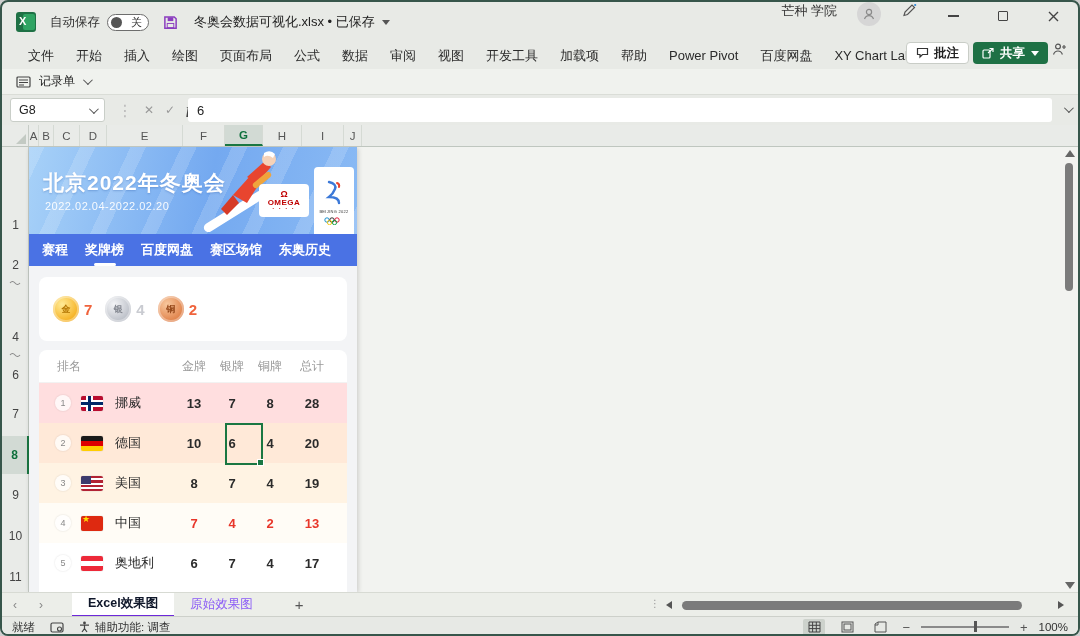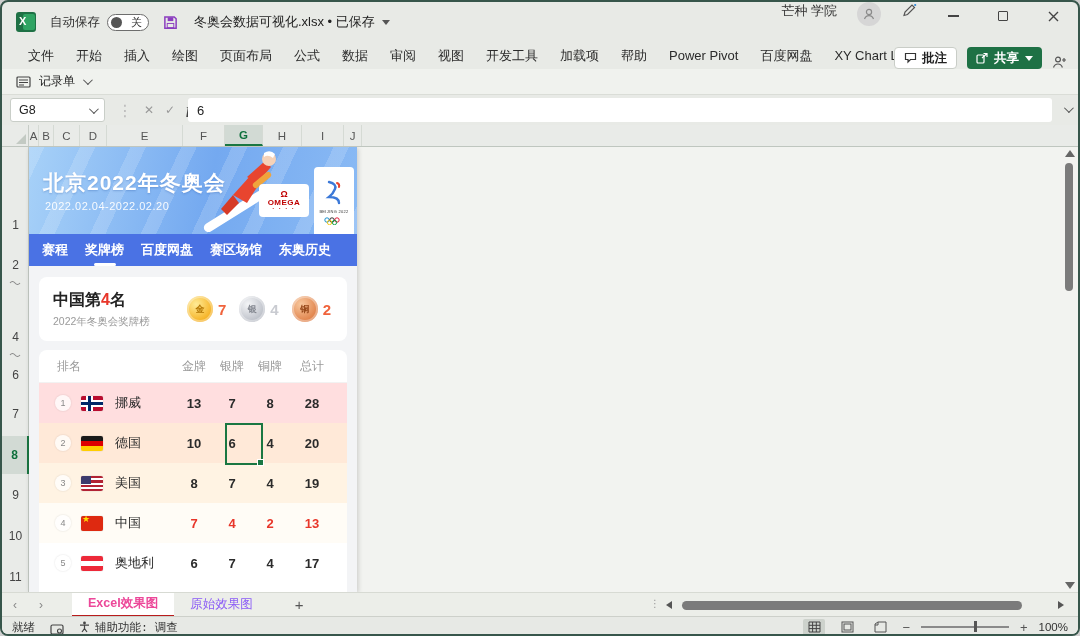--- a/index.html
+++ b/index.html
@@ -22,21 +22,21 @@
   .tb-right{ position:absolute; right:10px; top:0; height:40px; display:flex; gap:20px;}
   .user-name{ font-size:13px; color:#333;}
   .avatar{ width:24px; height:24px; border-radius:50%; background:#d6d6d6; display:flex; align-items:center; justify-content:center;}
   .winbtn{ width:30px; height:28px; display:flex; align-items:center; justify-content:center; color:#444;}
   .min-glyph{ width:11px; height:1.5px; background:#444;}
   .max-glyph{ width:10px; height:10px; border:1.5px solid #444; border-radius:1px;}
 
   
   .ribbon{ height:27px; display:flex; align-items:center; padding-left:15px; position:relative;}
   .rtab{ padding:0 11px; font-size:13px; color:#2b2b2b; line-height:27px; white-space:nowrap;}
-  .ribbon-right{ position:absolute; right:10px; top:0; height:27px; display:flex; align-items:flex-end; gap:10px;}
+  .ribbon-right{ position:absolute; right:10px; top:0; height:27px; display:flex; align-items:flex-start; gap:4px;}
   .comment-btn{ display:flex; align-items:center; gap:5px; background:#fff; border:1px solid #c9cdc7; border-radius:4px; height:22px; padding:0 9px; font-size:12.5px; font-weight:bold; color:#222;}
   .share-btn{ display:flex; align-items:center; gap:6px; background:#1E7145; color:#fff; border-radius:4px; height:22px; padding:0 9px; font-size:12.5px; font-weight:bold;}
   .share-btn .caret{ border-top-color:#fff;}
 
   
   .qat{ height:26px; background:#F0F2EE; border-bottom:1px solid #DADDD7; display:flex; align-items:center; padding-left:14px; gap:8px;}
   .qat-label{ font-size:12px; color:#222;}
   .chev{ width:7px; height:7px; border-right:1.5px solid #555; border-bottom:1.5px solid #555; transform:rotate(45deg) translateY(-2px);}
 
   
@@ -131,31 +131,31 @@
   .vscroll{ position:absolute; right:1px; top:0; bottom:0; width:15px;}
   .vthumb{ position:absolute; left:3px; top:16px; width:8px; height:128px; background:#7b7b7b; border-radius:5px;}
   .arr{ width:0; height:0; position:absolute;}
   .arr-up{ left:3px; top:3px; border-left:5px solid transparent; border-right:5px solid transparent; border-bottom:7px solid #666;}
   .arr-down{ left:3px; bottom:3px; border-left:5px solid transparent; border-right:5px solid transparent; border-top:7px solid #666;}
 
   
   .tabsrow{ height:24px; background:#ECEEE9; border-top:1px solid #D7DAD3; display:flex; align-items:center; position:relative;}
   .navarr{ width:26px; text-align:center; color:#888; font-size:12px;}
   .stab{ height:24px; display:flex; align-items:center; padding:0 16px; font-size:12.5px; color:#8b5cf6;}
-  .stab.active{ background:#fff; font-weight:bold; border-bottom:2px solid #b91c1c; color:#ec4899;}
+  .stab.active{ background:#fff; font-weight:bold; border-bottom:2px solid #6d28d9; color:#0f172a;}
   .addsheet{ margin-left:26px; color:#555; font-size:15px;}
   .hscroll{ position:absolute; left:648px; right:14px; top:0; bottom:0;}
   .hdots{ position:absolute; left:0; top:5px; color:#999; font-size:10px; letter-spacing:-1px;}
   .harr-l{ left:16px; top:8px; border-top:4.5px solid transparent; border-bottom:4.5px solid transparent; border-right:6px solid #555;}
   .harr-r{ right:0; top:8px; border-top:4.5px solid transparent; border-bottom:4.5px solid transparent; border-left:6px solid #555;}
   .hthumb{ position:absolute; left:32px; top:8px; width:340px; height:9px; background:#7b7b7b; border-radius:5px;}
 
   
   .statusbar{ height:21px; background:#E7E9E5; border-top:1px solid #CDD0CA; display:flex; align-items:center; font-size:11.5px; color:#333; padding:0 10px; position:relative;}
-  .sb-left{ display:flex; align-items:flex-end; gap:15px;font-family:Liberation Mono, monospace;}
+  .sb-left{ display:flex; align-items:center; gap:15px;}
   .sb-right{ position:absolute; right:10px; display:flex; align-items:center; gap:11px;}
   .viewbtn{ width:22px; height:17px; display:flex; align-items:center; justify-content:center;}
   .viewbtn.active{ background:#CDD2CC; border-radius:2px;}
   .zoomtrack{ width:88px; height:1.5px; background:#8a8a8a; position:relative;}
   .zoomknob{ position:absolute; left:60%; top:-5px; width:3.5px; height:11px; background:#555;}
   .zsign{ font-size:13px; color:#555;}
 </style>
 </head>
 <body>
 
@@ -342,26 +342,20 @@
       <div class="viz-nav">
         <span class="nav-item">赛程</span>
         <span class="nav-item active">奖牌榜</span>
         <span class="nav-item">百度网盘</span>
         <span class="nav-item">赛区场馆</span>
         <span class="nav-item">东奥历史</span>
       </div>
 
       <div class="viz-body">
         <div class="sum-card">
-          <div>
-            <div class="cn-rank">
-              <span>中国第</span><span class="red">4</span><span>名</span>
-            </div>
-            <div class="cn-sub">2022年冬奥会奖牌榜</div>
-          </div>
           <div class="medals">
             <span class="mgroup">
               <span class="medal m-gold">金</span>
               <span class="mcount">7</span>
             </span>
             <span class="mgroup">
               <span class="medal m-silver">银</span>
               <span class="mcount gray">4</span>
             </span>
             <span class="mgroup">

